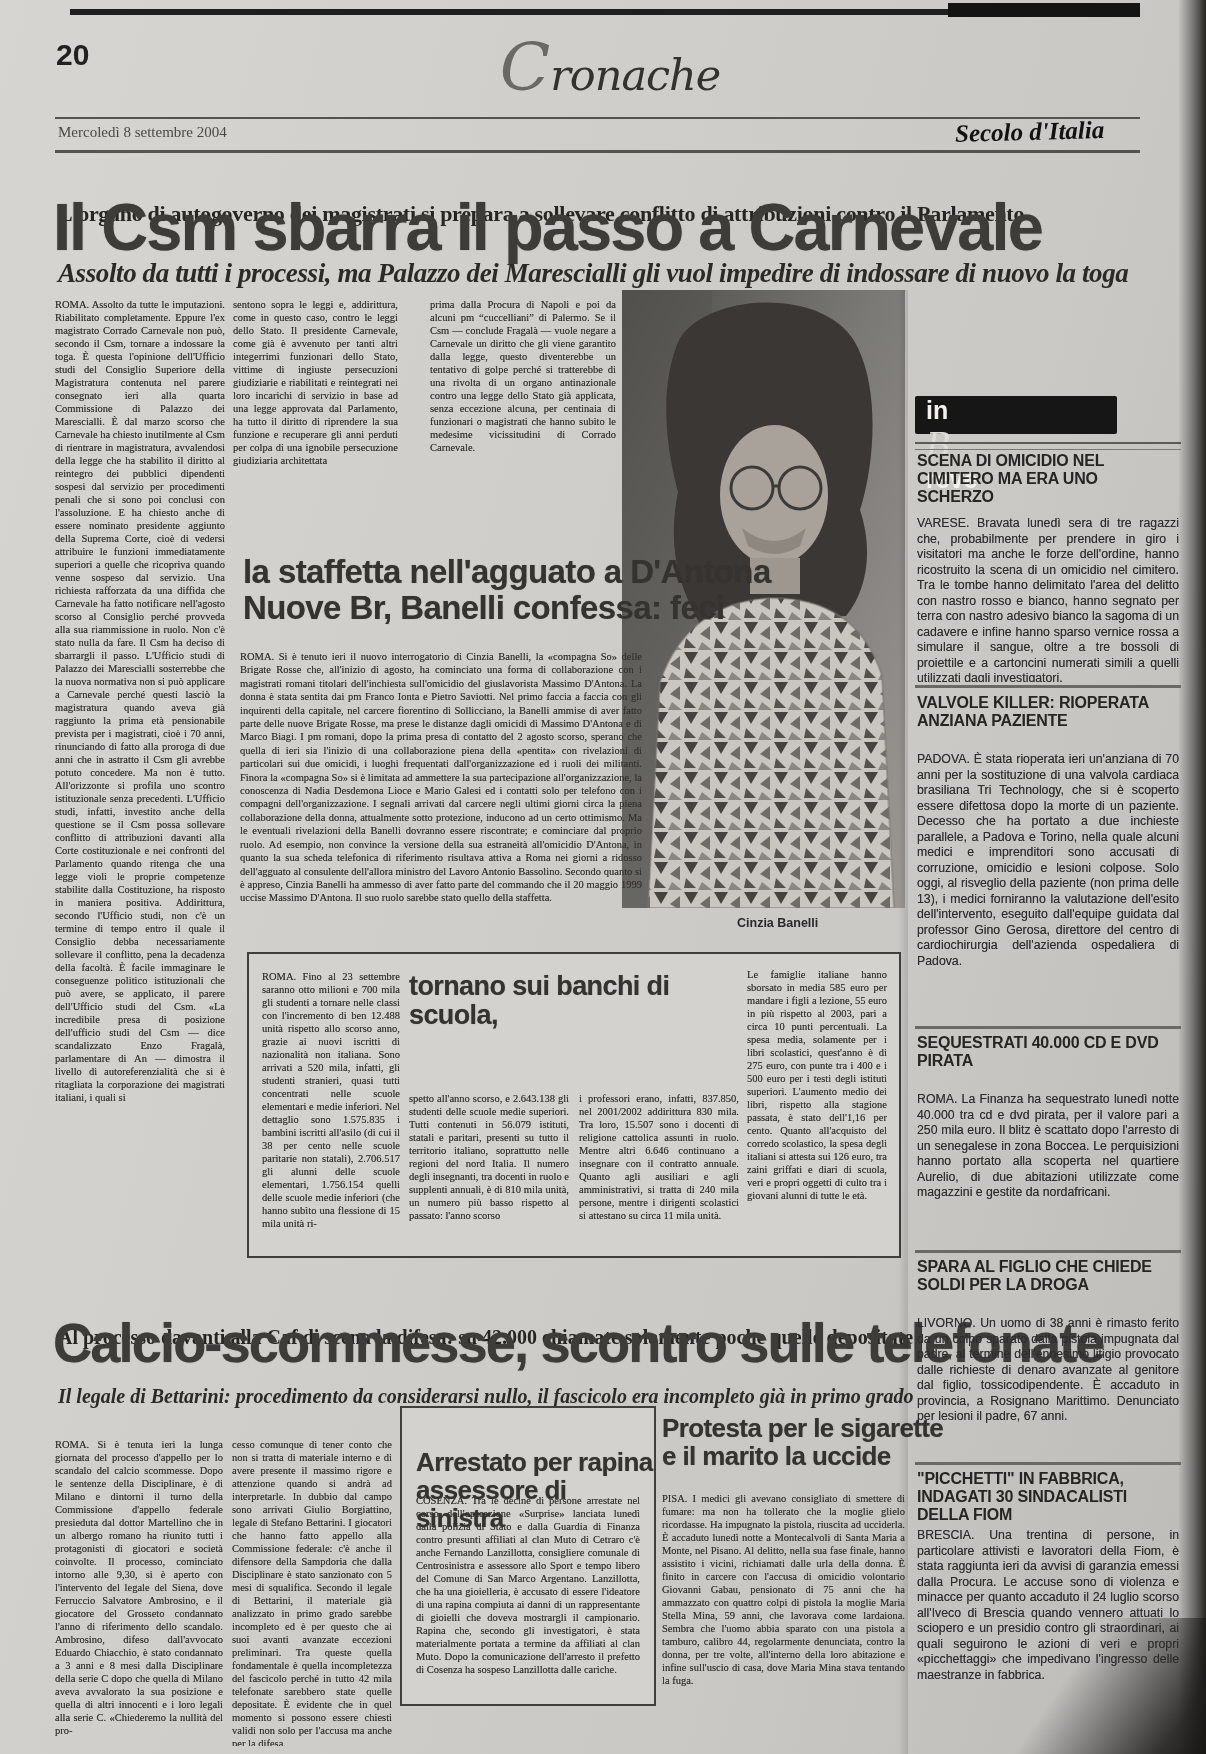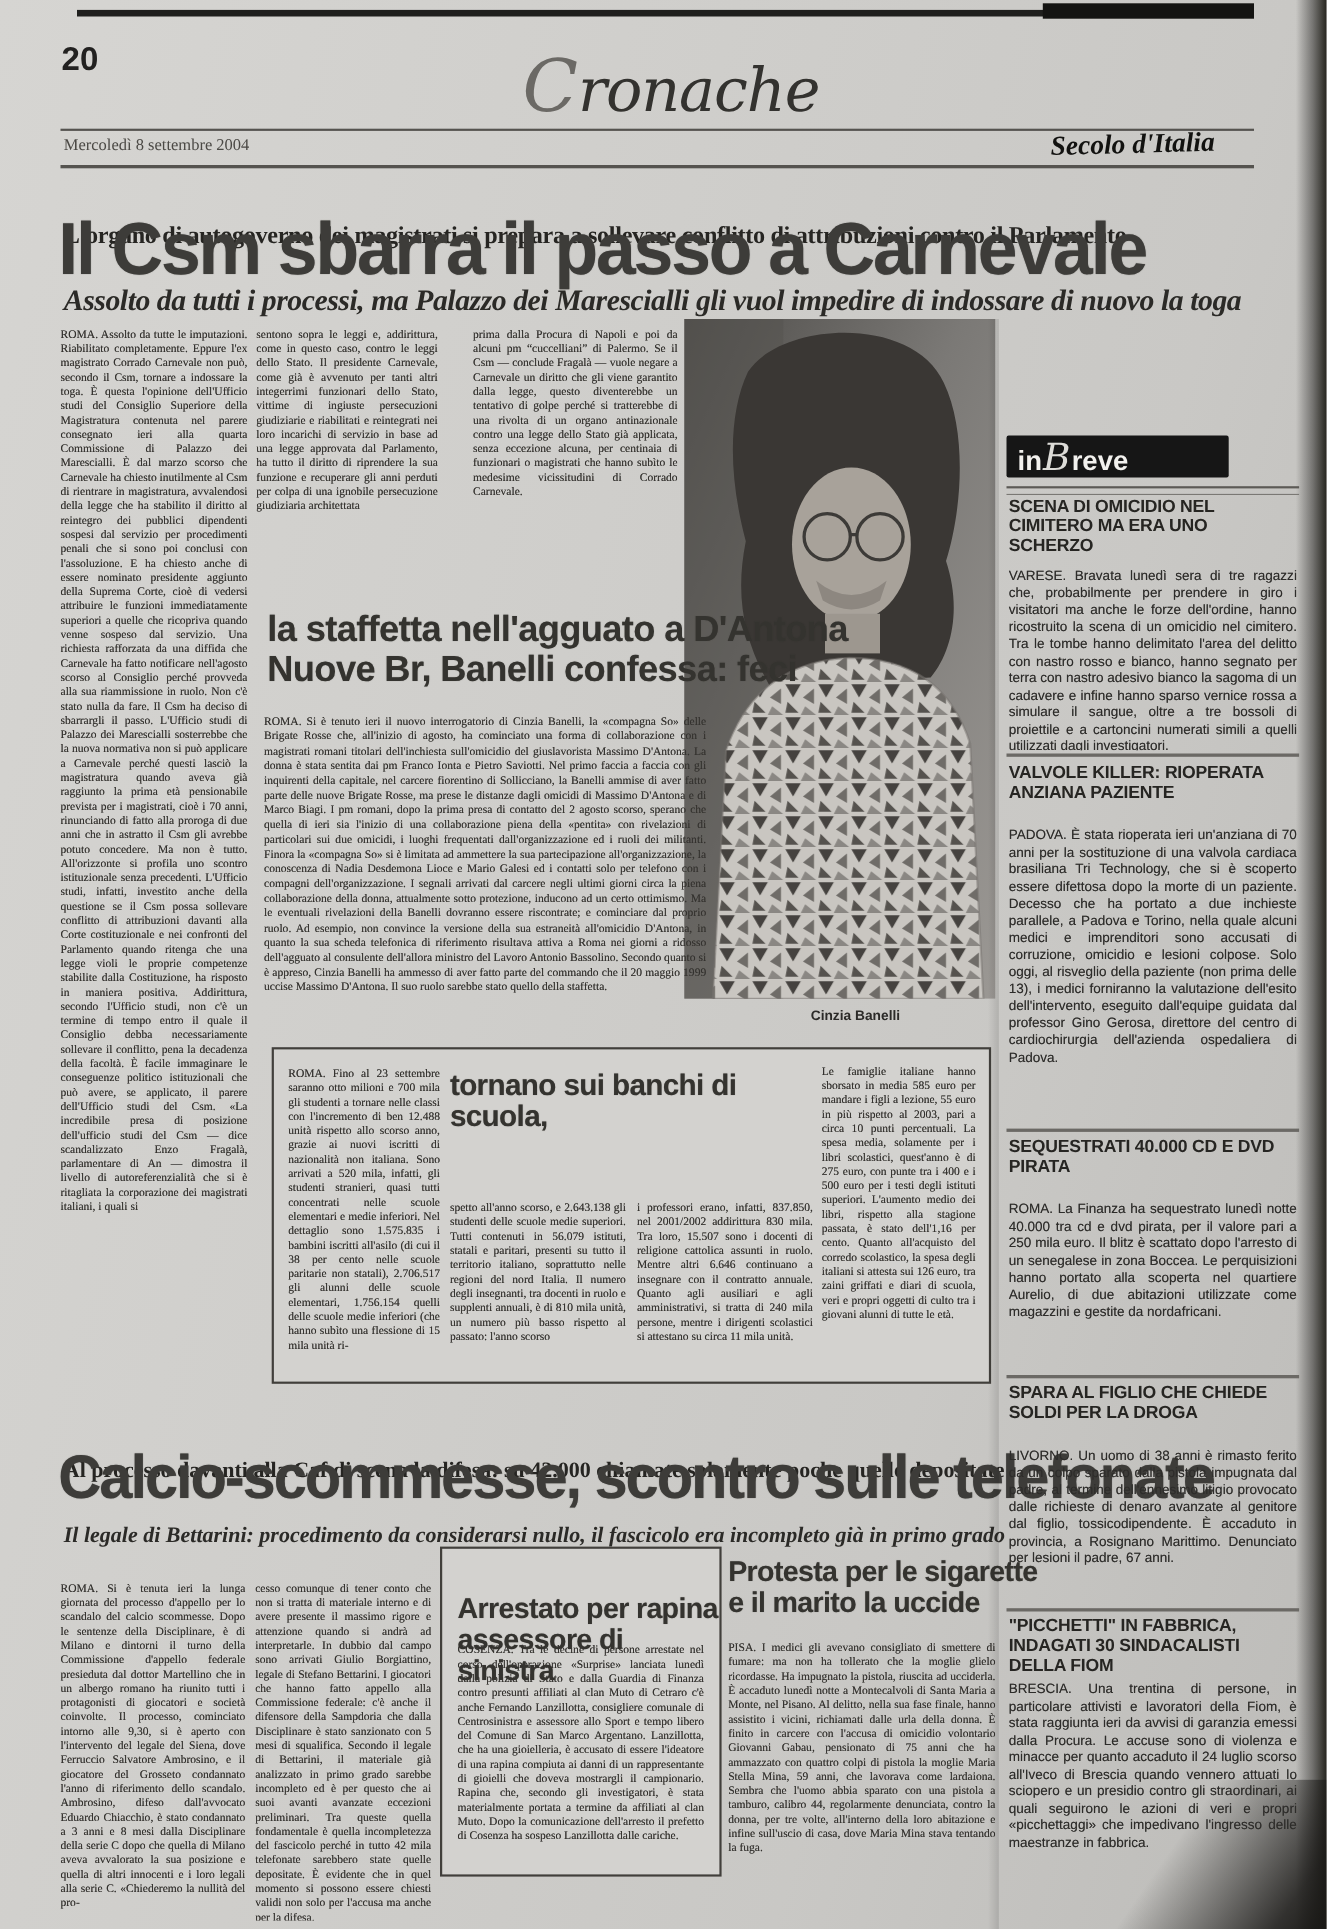--- a/index.html
+++ b/index.html
@@ -24,21 +24,21 @@
   .sbrule{background:#6b6965;height:3px;}
   .caption{font-family:"Liberation Sans",sans-serif;font-weight:bold;font-size:12.5px;color:#2b2a28;}
   .band{background:#161616;color:#f2f1ee;display:flex;align-items:baseline;padding-left:10px;border-radius:2px;}
   .band .b-in{font-family:"Liberation Sans",sans-serif;font-weight:bold;font-size:25px;}
   .band .b-B{font-family:"DejaVu Serif",serif;font-style:italic;font-size:34px;color:#dddcd8;margin:0 1px;}
   .band .b-rest{font-family:"Liberation Sans",sans-serif;font-weight:bold;font-size:25px;}
   .borderbox{border:2px solid #413f3b;background:#d3d2cf;}
   .shadow-right{background:linear-gradient(to right,rgba(40,39,37,0) 0%,rgba(36,35,33,.5) 55%,#26251f 100%);}
   .shadow-corner{background:linear-gradient(125deg,rgba(30,29,27,0) 52%,rgba(26,25,23,.85) 88%,#1a1916 100%);}
   .logo-c{font-family:"DejaVu Serif",serif;font-style:italic;font-size:66px;color:#6b6965;line-height:0;}
-  .logo-rest{font-family:"DejaVu Serif",serif;font-style:italic;font-size:55px;color:#33322f;letter-spacing:-1px;}
+  .logo-rest{font-family:"DejaVu Serif",serif;font-style:italic;font-size:43px;color:#33322f;letter-spacing:-1px;}
   .masthead{font-family:"Liberation Serif",serif;font-style:italic;font-weight:bold;font-size:25px;color:#121210;
             transform:rotate(-1.5deg);white-space:nowrap;}
 </style>
 </head>
 <body>
 
 <div id="stage">
 
   <div class="abs" style="left:70px;top:9px;width:1068px;height:6px;background:#1f1f1d;"></div>
   <div class="abs" style="left:948px;top:3px;width:192px;height:14px;background:#141412;"></div>
@@ -124,21 +124,21 @@
   </div>
 
   <div class="abs boxHead" style="left:662px;top:1414px;font-size:26px;">
     <div>Protesta per le sigarette</div>
     <div>e il marito la uccide</div>
   </div>
   <div class="abs serifbody" style="left:662px;top:1492px;width:243px;height:254px;">PISA. I medici gli avevano consigliato di smettere di fumare: ma non ha tollerato che la moglie glielo ricordasse. Ha impugnato la pistola, riuscita ad ucciderla. È accaduto lunedì notte a Montecalvoli di Santa Maria a Monte, nel Pisano. Al delitto, nella sua fase finale, hanno assistito i vicini, richiamati dalle urla della donna. È finito in carcere con l'accusa di omicidio volontario Giovanni Gabau, pensionato di 75 anni che ha ammazzato con quattro colpi di pistola la moglie Maria Stella Mina, 59 anni, che lavorava come lardaiona. Sembra che l'uomo abbia sparato con una pistola a tamburo, calibro 44, regolarmente denunciata, contro la donna, per tre volte, all'interno della loro abitazione e infine sull'uscio di casa, dove Maria Mina stava tentando la fuga.</div>
 
   <div class="abs" style="left:898px;top:290px;width:10px;height:1464px;background:linear-gradient(to right,rgba(0,0,0,0),rgba(0,0,0,.12));"></div>
 
-  <div class="abs band" style="left:915px;top:396px;width:192px;height:38px;">
+  <div class="abs band" style="left:915px;top:396px;width:192px;height:38px;flex-direction:column;">
     <span class="b-in">in</span>
       <span class="b-B">B</span>
       <span class="b-rest">reve</span>
   </div>
   <div class="abs" style="left:915px;top:442px;width:266px;height:5px;border-top:2px solid #5c5a56;border-bottom:1px solid #7a7874;"></div>
 
   <div class="abs sbhead" style="left:917px;top:452px;width:260px;">SCENA DI OMICIDIO NEL CIMITERO MA ERA UNO SCHERZO</div>
   <div class="abs sansbody" style="left:917px;top:516px;width:262px;height:166px;">VARESE. Bravata lunedì sera di tre ragazzi che, probabilmente per prendere in giro i visitatori ma anche le forze dell'ordine, hanno ricostruito la scena di un omicidio nel cimitero. Tra le tombe hanno delimitato l'area del delitto con nastro rosso e bianco, hanno segnato per terra con nastro adesivo bianco la sagoma di un cadavere e infine hanno sparso vernice rossa a simulare il sangue, oltre a tre bossoli di proiettile e a cartoncini numerati simili a quelli utilizzati dagli investigatori.</div>
 
   <div class="abs sbrule" style="left:915px;top:685px;width:266px;"></div>

